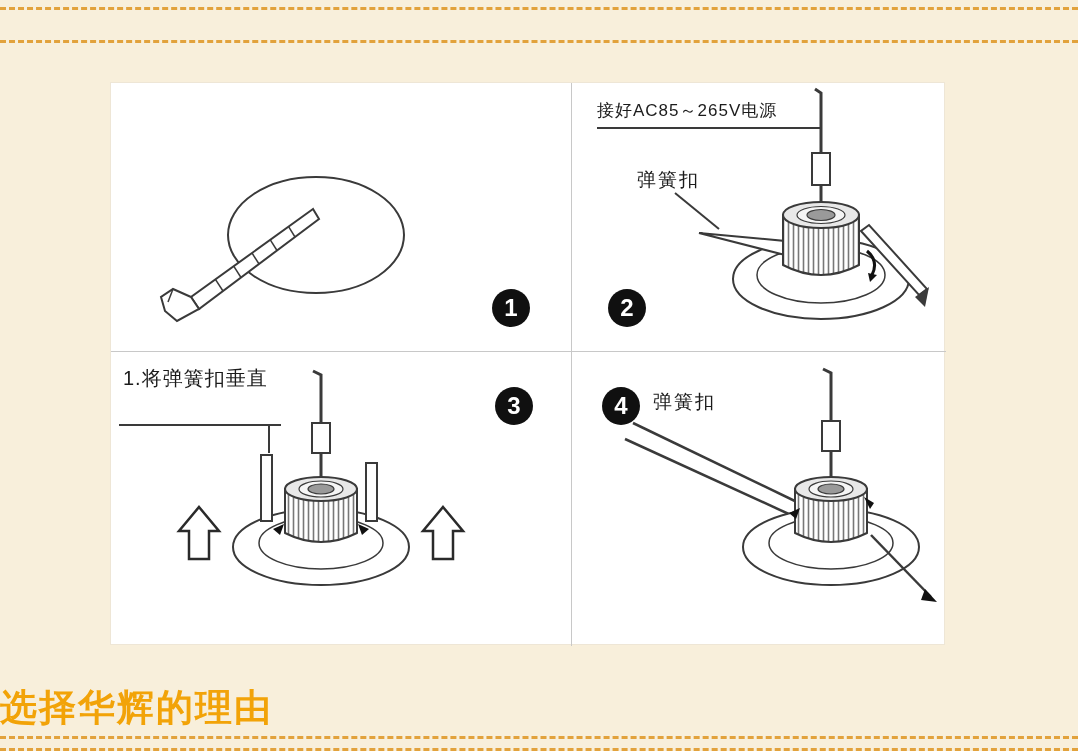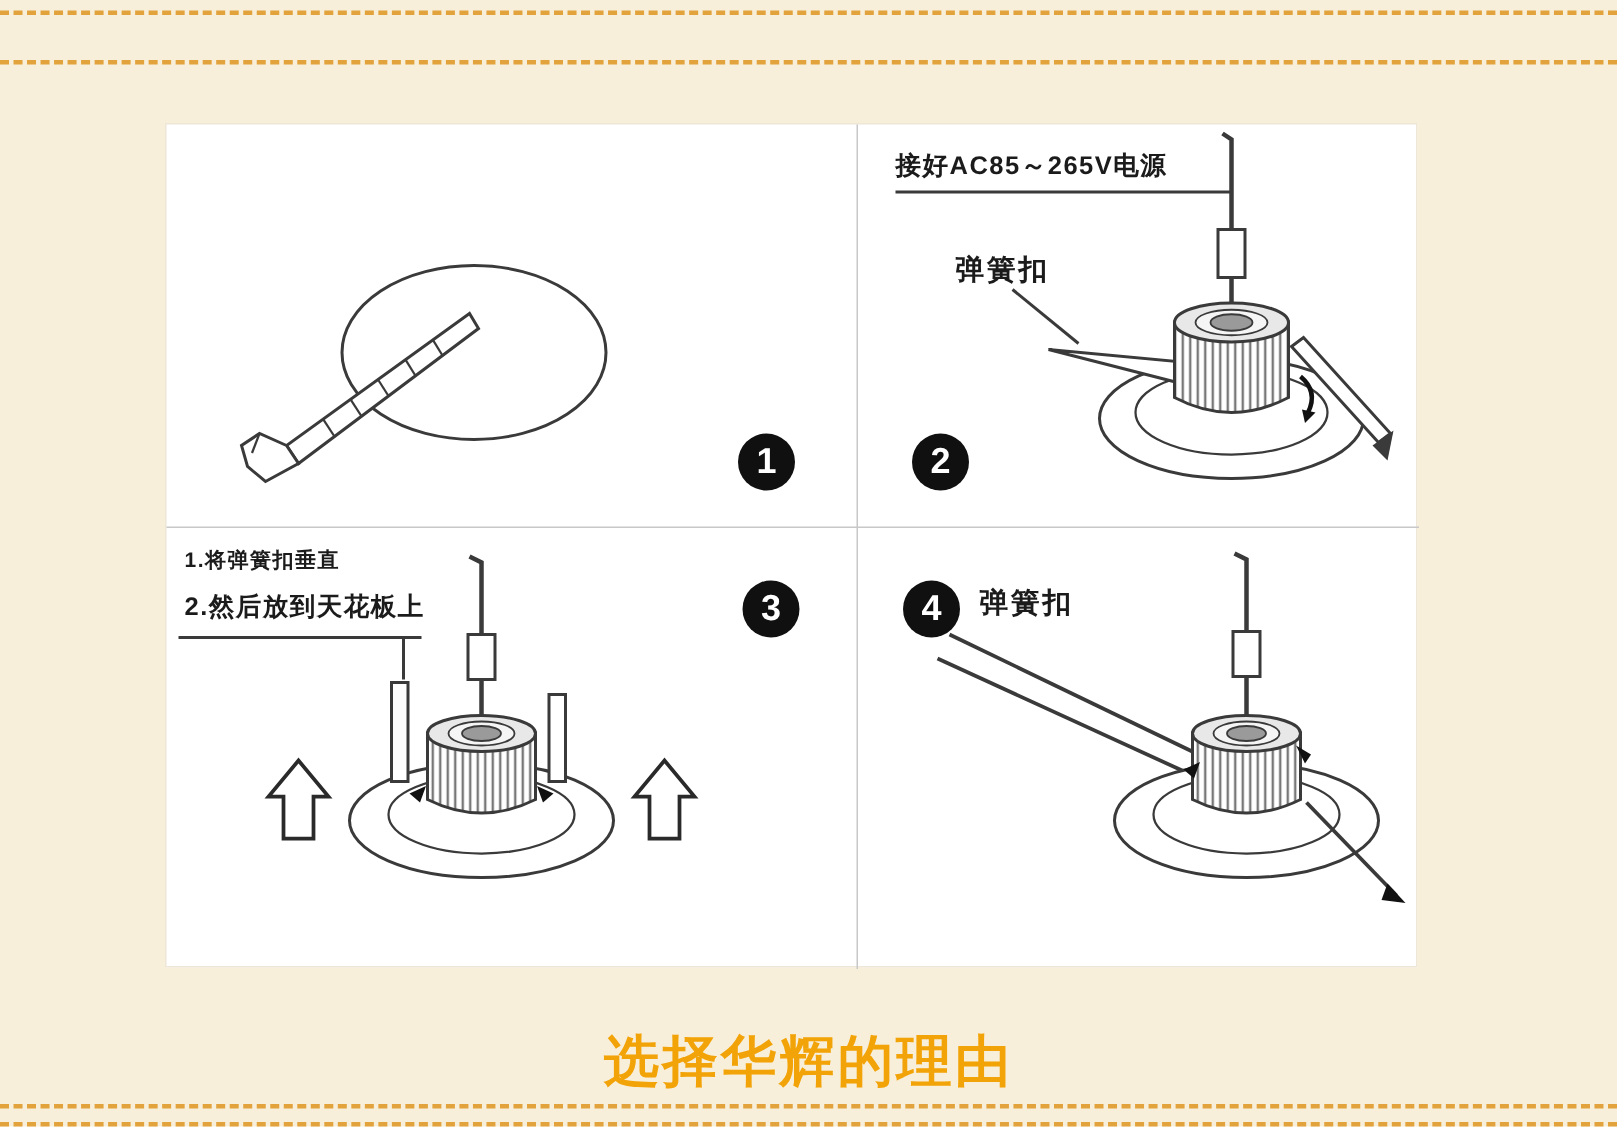--- a/index.html
+++ b/index.html
@@ -46,27 +46,27 @@
   .quad { position: absolute; overflow: hidden; }
   .q1 { left: 0; top: 0; width: 460px; height: 268px; }
   .q2 { left: 460px; top: 0; width: 375px; height: 268px; }
   .q3 { left: 0; top: 268px; width: 460px; height: 295px; }
   .q4 { left: 460px; top: 268px; width: 375px; height: 295px; }
   .quad svg { position: absolute; left: 0; top: 0; }
 
   .diagram-label {
     position: absolute;
     color: #1b1b1b;
-    font-weight: bold;
+    font-weight: normal;
     white-space: nowrap;
   }
   .lbl-ceiling   { left: 278px; top: 52px;  font-size: 21px; letter-spacing: 3px; }
   .lbl-power     { left: 26px;  top: 16px;  font-size: 17px; letter-spacing: 1px; }
   .lbl-clip-2    { left: 66px;  top: 84px;  font-size: 19px; letter-spacing: 2px; }
-  .lbl-inst-1    { left: 12px;  top: 14px;  font-size: 14px; letter-spacing: 1px; }
+  .lbl-inst-1    { left: 12px;  top: 14px;  font-size: 20px; letter-spacing: 1px; }
   .lbl-inst-2    { left: 12px;  top: 42px;  font-size: 17px; letter-spacing: 1px; }
   .lbl-clip-4    { left: 82px;  top: 38px;  font-size: 19px; letter-spacing: 2px; }
 
   .step-badge {
     position: absolute;
     width: 38px; height: 38px;
     border-radius: 50%;
     background: #101010;
     color: #ffffff;
     font-size: 24px;
@@ -75,21 +75,20 @@
   }
   .badge-1 { left: 381px; top: 206px; }
   .badge-2 { left: 37px;  top: 206px; }
   .badge-3 { left: 384px; top: 36px; }
   .badge-4 { left: 31px;  top: 36px; }
 
   .footer-title {
     position: absolute;
     left: 0; top: 683px;
     width: 1078px;
-    text-align: center;
     font-size: 37px;
     font-weight: bold;
     color: #f2a308;
     letter-spacing: 2px;
   }
 </style>
 </head>
 <body>
 
 <div>
@@ -164,21 +163,20 @@
         <path d="M174,138 L174,182 Q210,200 246,182 L246,138 Q210,151 174,138 Z" fill="url(#ribsB)" stroke="#3a3a3a" stroke-width="2"></path>
         <ellipse cx="210" cy="138" rx="36" ry="12" fill="#e8e8e8" stroke="#3a3a3a" stroke-width="2"></ellipse>
         <ellipse cx="210" cy="138" rx="22" ry="8" fill="#f5f5f5" stroke="#3a3a3a" stroke-width="1.2"></ellipse>
         <ellipse cx="210" cy="138" rx="13" ry="5" fill="#9a9a9a" stroke="#3a3a3a" stroke-width="1.2"></ellipse>
         <polygon points="162,178 173,173 169,184" fill="#111111"></polygon>
         <polygon points="258,178 247,173 251,184" fill="#111111"></polygon>
         <polygon points="88,156 108,180 98,180 98,208 78,208 78,180 68,180" fill="#ffffff" stroke="#2a2a2a" stroke-width="2.5"></polygon>
         <polygon points="332,156 352,180 342,180 342,208 322,208 322,180 312,180" fill="#ffffff" stroke="#2a2a2a" stroke-width="2.5"></polygon>
       </svg>
       <div class="diagram-label lbl-inst-1">1.将弹簧扣垂直</div>
-      <div class="diagram-label lbl-inst-2">2.然后放到天花板上</div>
       <div class="step-badge badge-3">3</div>
     </div>
 
     <div class="quad q4">
       <svg width="375" height="295" viewBox="0 0 375 295">
         <defs>
           <pattern id="ribsC" width="5" height="10" patternUnits="userSpaceOnUse">
             <rect width="5" height="10" fill="#ffffff"></rect>
             <line x1="2.5" y1="0" x2="2.5" y2="10" stroke="#777777" stroke-width="1.6"></line>
           </pattern>

